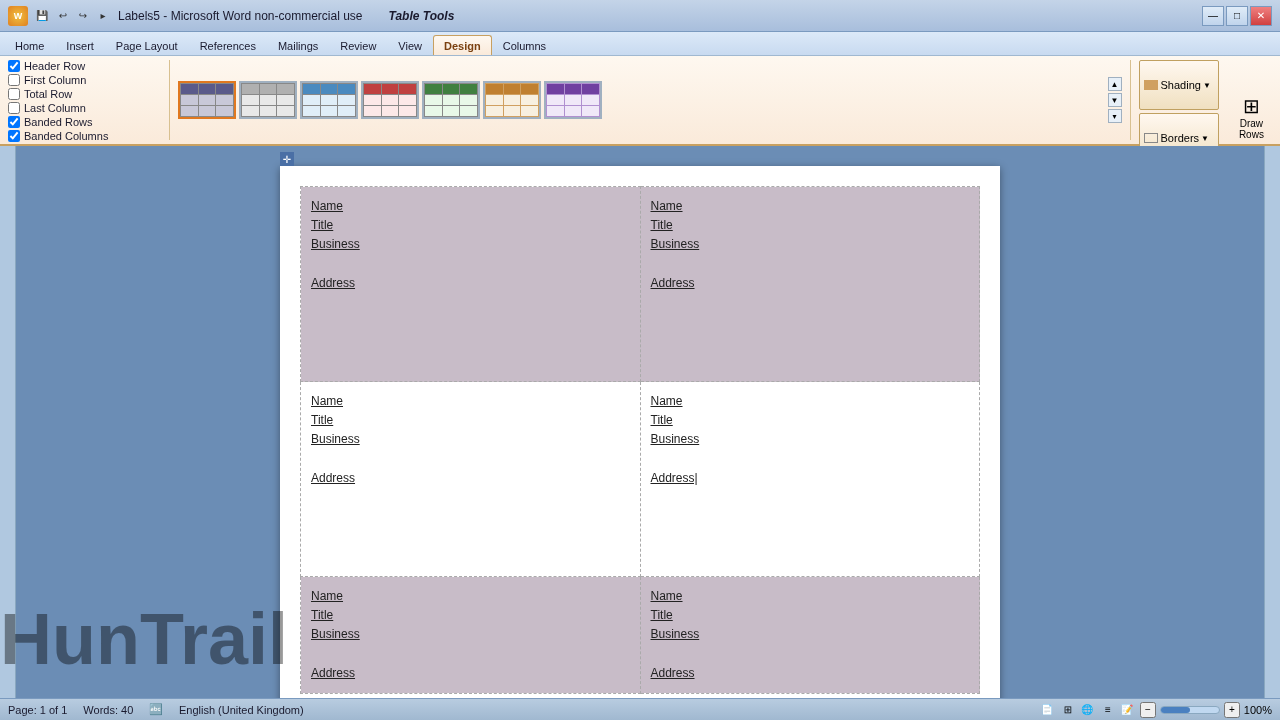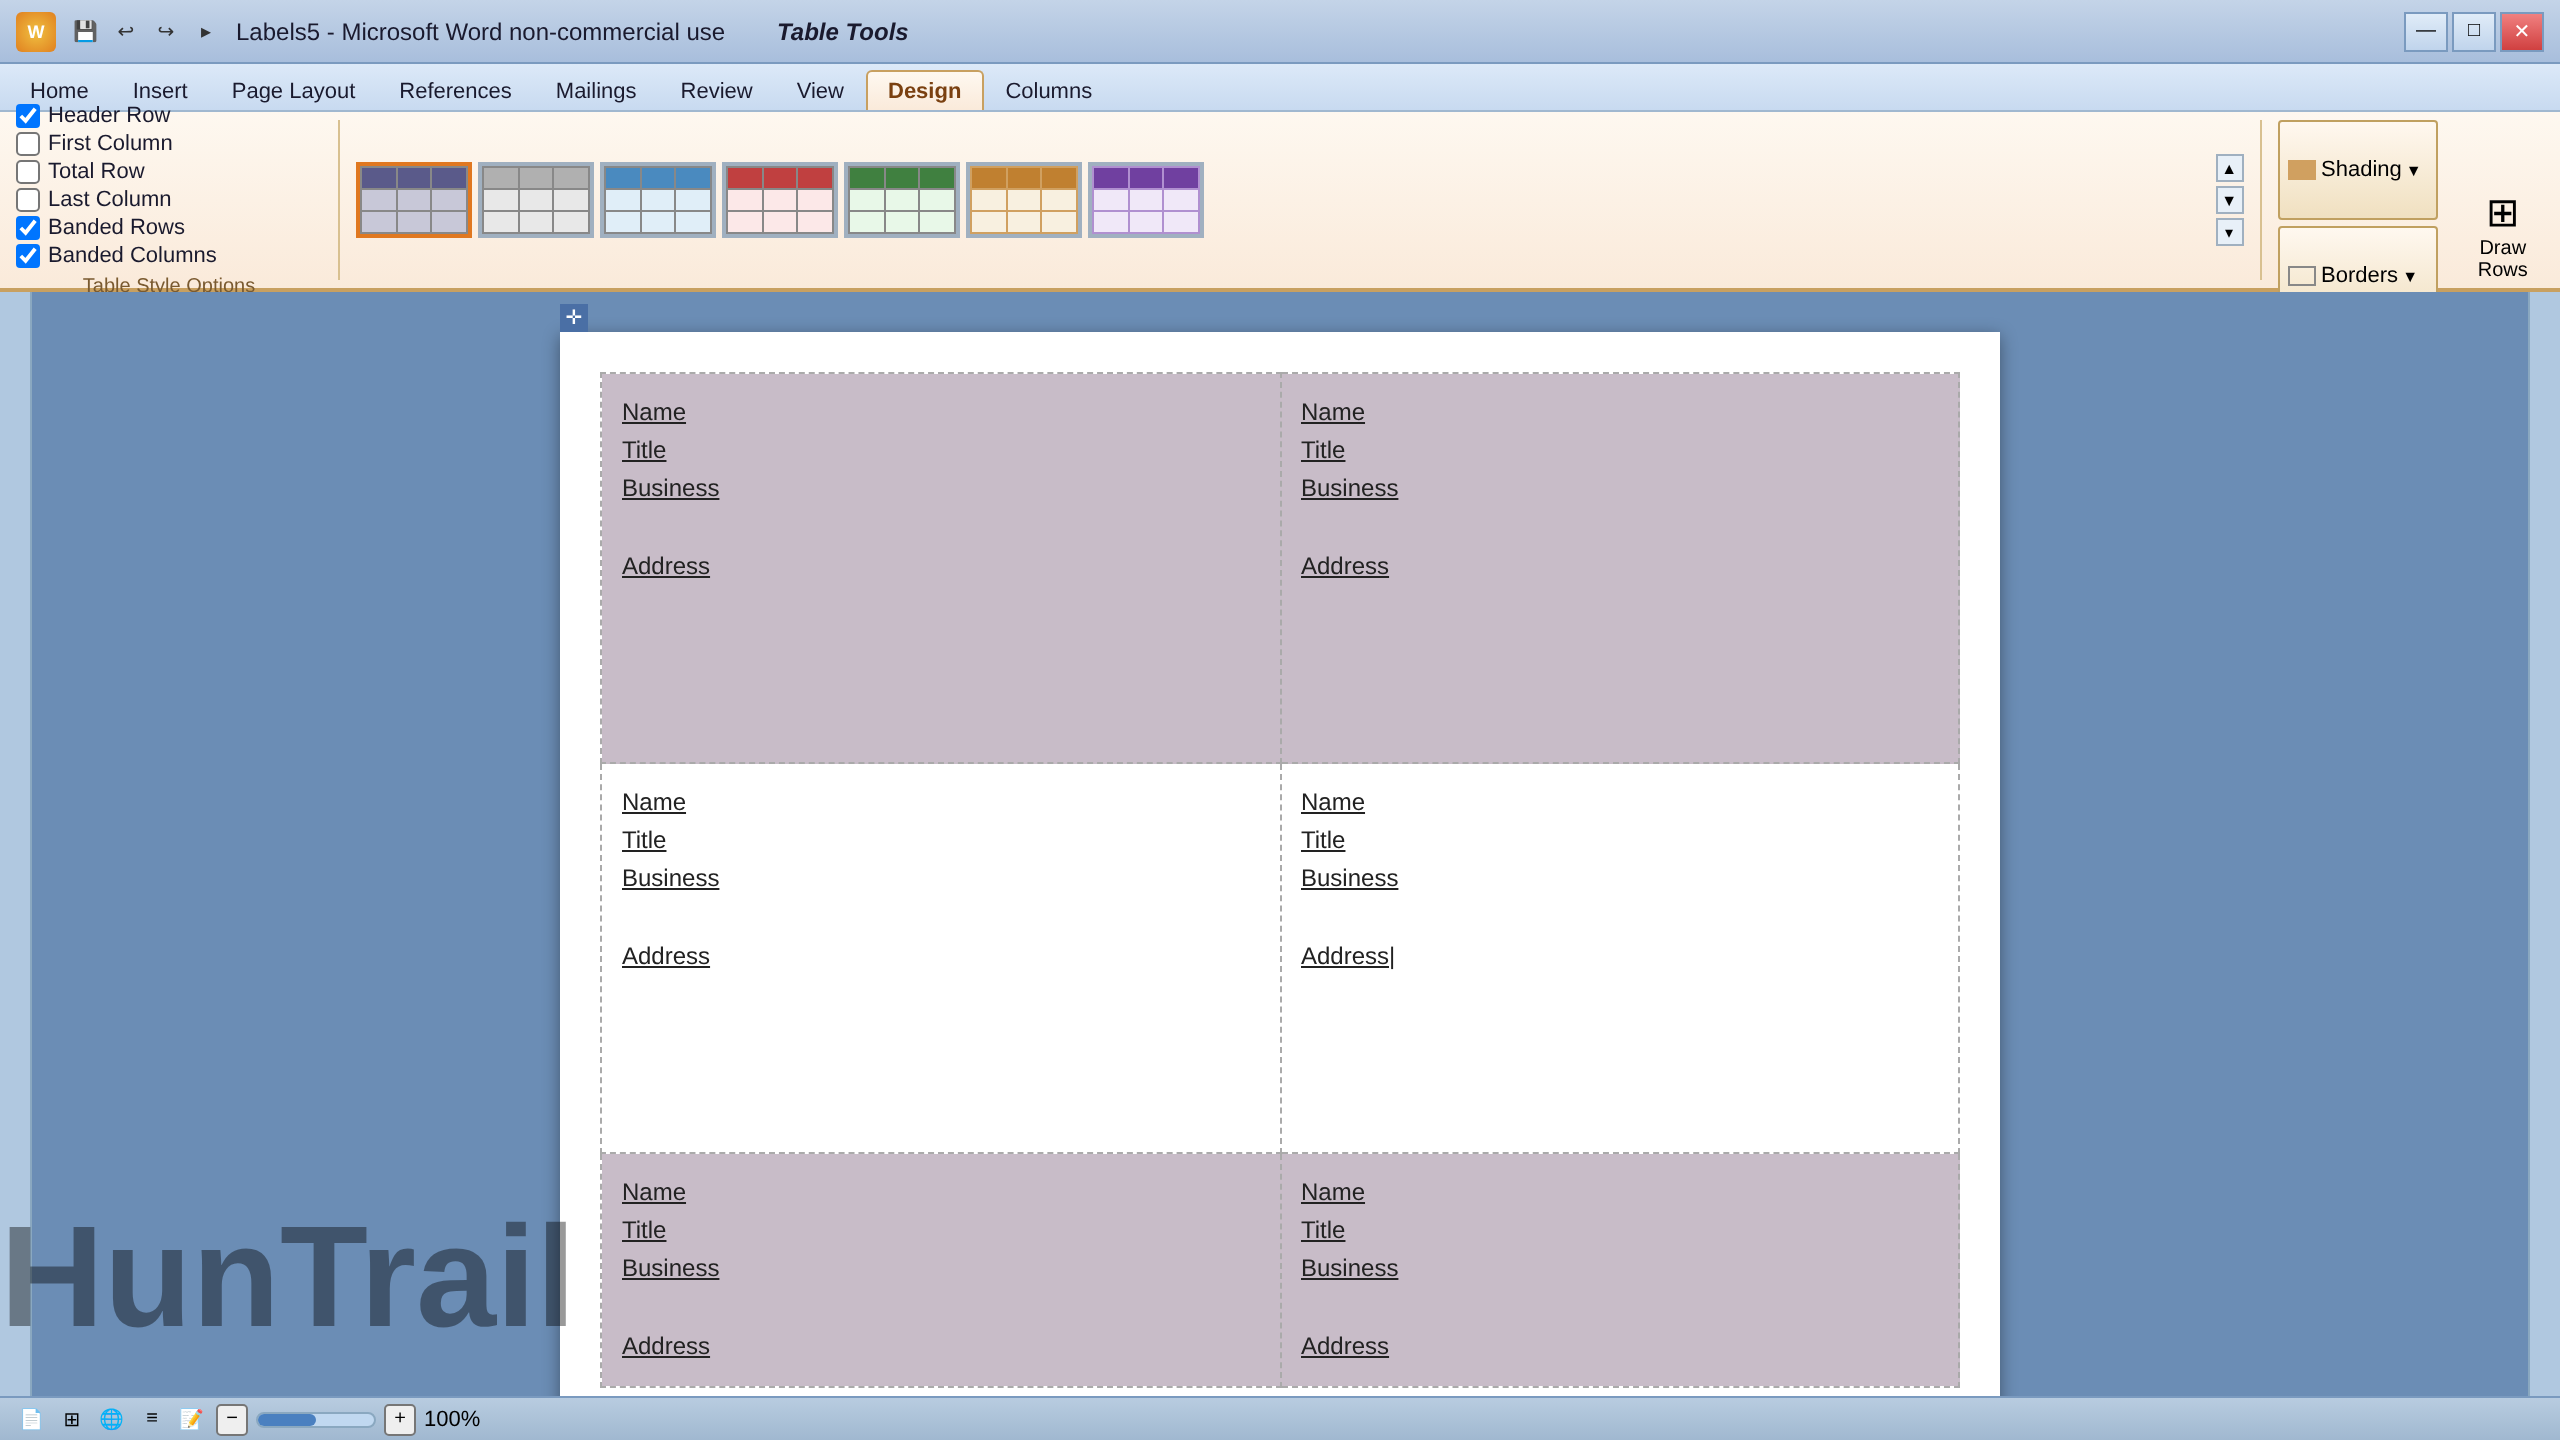--- a/index.html
+++ b/index.html
@@ -283,21 +283,21 @@
   <div class="ribbon-tab">References</div>
   <div class="ribbon-tab">Mailings</div>
   <div class="ribbon-tab">Review</div>
   <div class="ribbon-tab">View</div>
   <div class="ribbon-tab active">Design</div>
   <div class="ribbon-tab">Columns</div>
 </div>
 
 <div class="ribbon">
 
-  <div class="ribbon-group" style="min-width:170px;justify-content:center;">
+  <div class="ribbon-group" style="min-width:170px;">
     <div class="ribbon-group-content">
       <label class="checkbox-item">
         <input type="checkbox" checked="" style="">
         <span>Header Row</span>
       </label>
       <label class="checkbox-item">
         <input type="checkbox" style="">
         <span>First Column</span>
       </label>
       <label class="checkbox-item">
@@ -596,20 +596,26 @@
         </tr>
       </tbody>
         </table>
     </div>
   </div>
 
   <div style="width:16px; background:#b0c8e0; border-left:1px solid #8aa8c0;"></div>
 </div>
 
 <div class="status-bar">
+  <div class="status-left">
+    <span>Page: 1 of 1</span>
+    <span>Words: 40</span>
+    <span>🔤</span>
+    <span>English (United Kingdom)</span>
+  </div>
   <div class="status-right">
     <div class="status-icon">📄</div>
     <div class="status-icon">⊞</div>
     <div class="status-icon">🌐</div>
     <div class="status-icon">≡</div>
     <div class="status-icon">📝</div>
     <div class="zoom-control">
       <button class="status-icon">−</button>
       <div style="width:60px; height:8px; background:#c0d8f0; border:1px solid #8aa8c0; border-radius:4px; position:relative;">
         <div style="width:50%; height:100%; background:#4a80c0; border-radius:4px;"></div>

